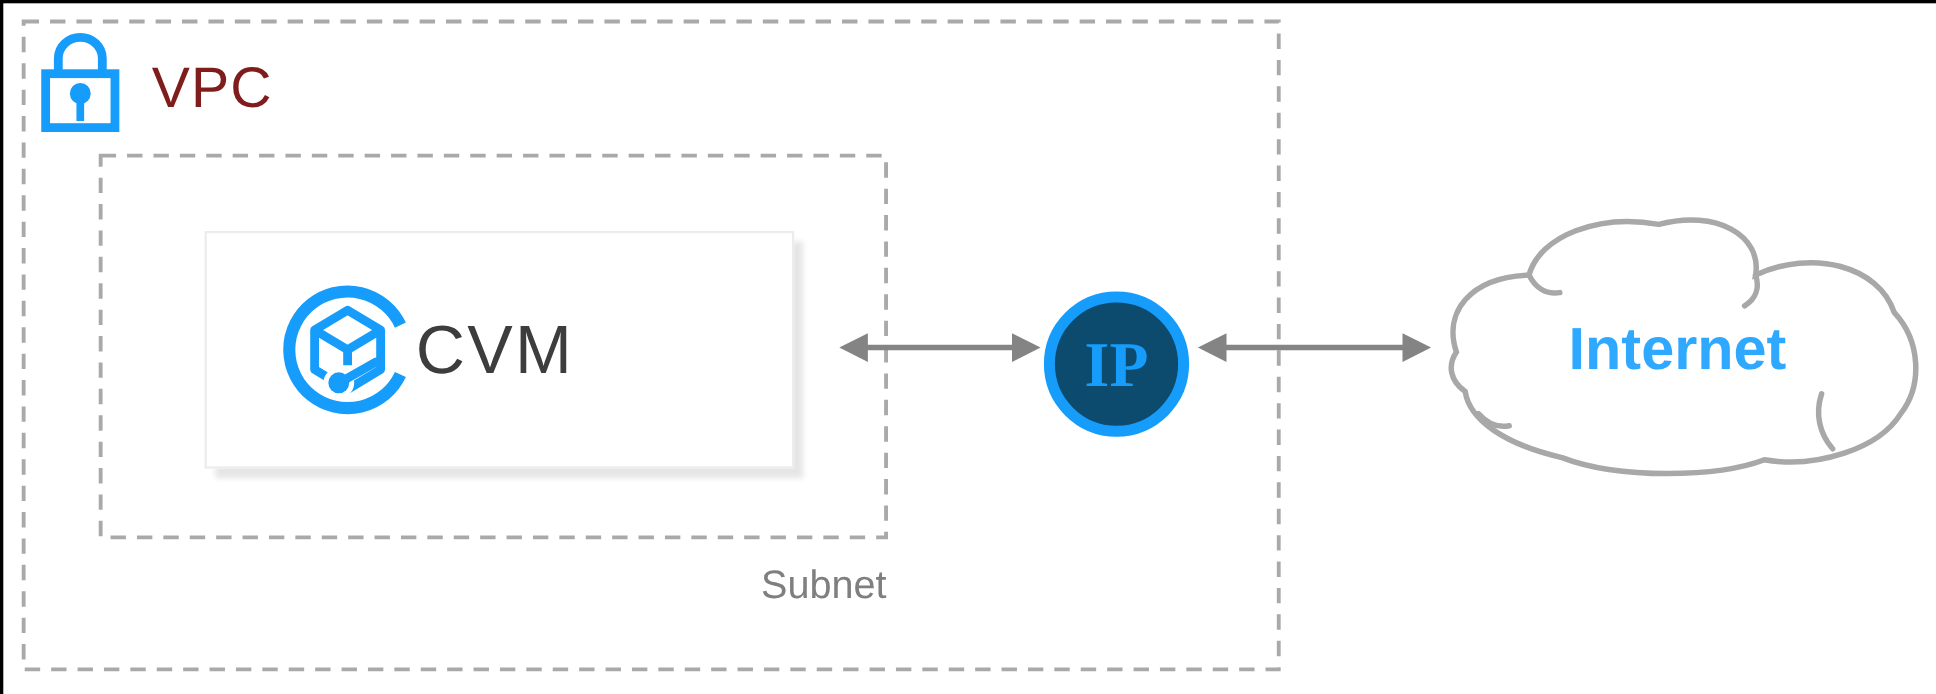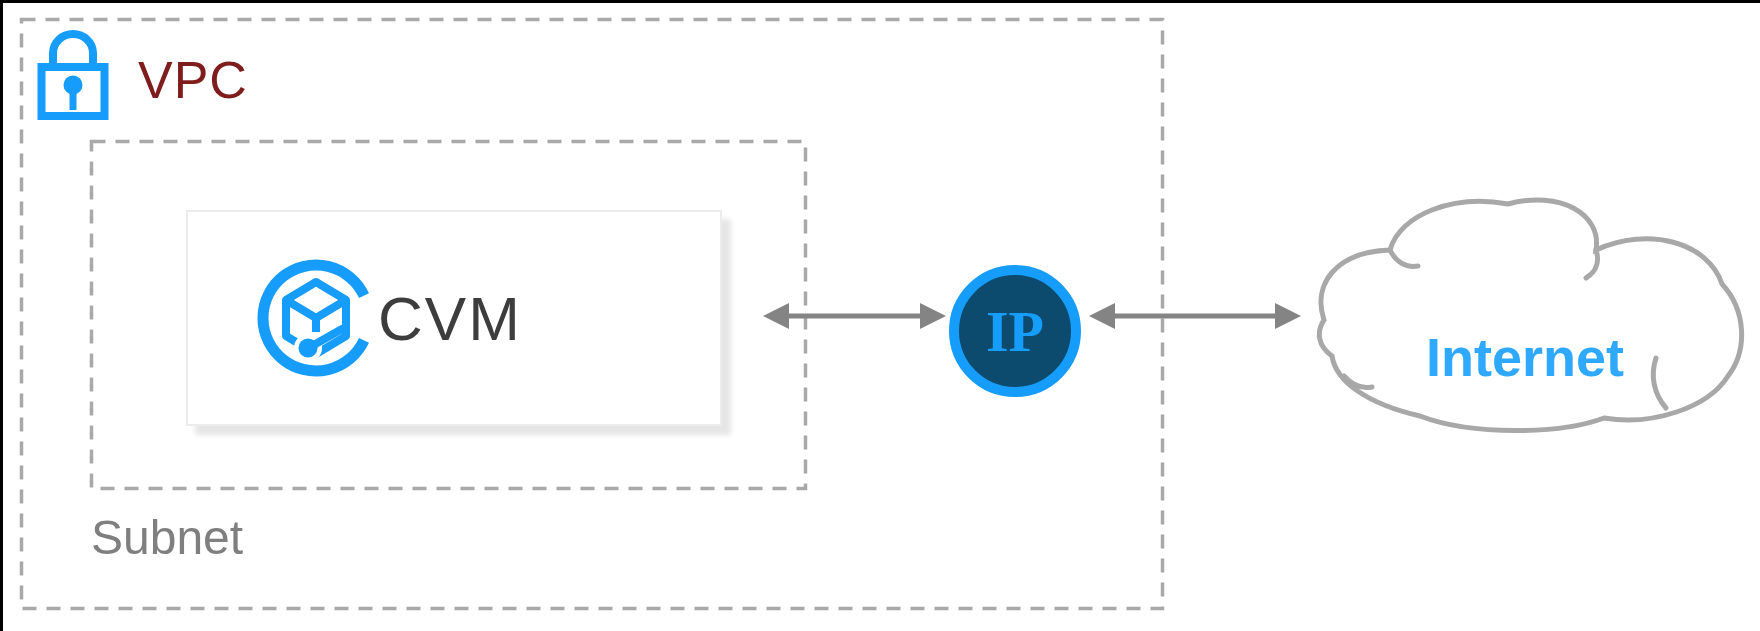--- a/index.html
+++ b/index.html
@@ -10,39 +10,39 @@
   }
   .edge-top{position:absolute;left:0;top:0;width:1760px;height:3px;background:#000;}
   .edge-left{position:absolute;left:0;top:0;width:3px;height:631px;background:#000;}
   .layer{position:absolute;left:0;top:0;width:1760px;height:631px;}
   .abs{position:absolute;}
   .vpc-label{
     left:138px;top:52px;font-size:52px;color:#7f1d1d;line-height:1.1;
     letter-spacing:1px;
   }
   .subnet-label{
-    left:91px;top:512px;width:715px;text-align:left;
-    font-size:48px;color:#7f7f7f;line-height:1.1;
+    left:91px;top:512px;width:715px;text-align:right;
+    font-size:36px;color:#7f7f7f;line-height:1.1;
   }
   .cvm-card{
     left:186px;top:210px;width:536px;height:216px;box-sizing:border-box;
     background:#ffffff;border:2px solid #ececec;
     box-shadow:9px 9px 5px rgba(0,0,0,0.10);
     display:flex;align-items:center;padding-left:66px;
   }
   .cvm-label{font-size:62px;color:#3d3d3d;letter-spacing:2px;}
   .ip-badge{
     left:949px;top:265px;width:112px;height:112px;
     border:10px solid #169CFA;border-radius:50%;background:#0c4a6e;
     display:flex;align-items:center;justify-content:center;
     font-size:58px;font-weight:bold;color:#169CFA;letter-spacing:0px;font-family:Liberation Serif, serif;
   }
   .internet-label{
     left:1325px;top:288px;width:400px;text-align:center;
-    font-size:54px;font-weight:bold;color:#2FA9FF;line-height:1.1;margin-top:40px;
+    font-size:54px;font-weight:bold;color:#2FA9FF;line-height:1.1;
   }
 </style>
 </head>
 <body>
 
 <div class="edge-top"></div>
 <div class="edge-left"></div>
 
 <svg class="layer" viewBox="0 0 1760 631" xmlns="http://www.w3.org/2000/svg">
 

